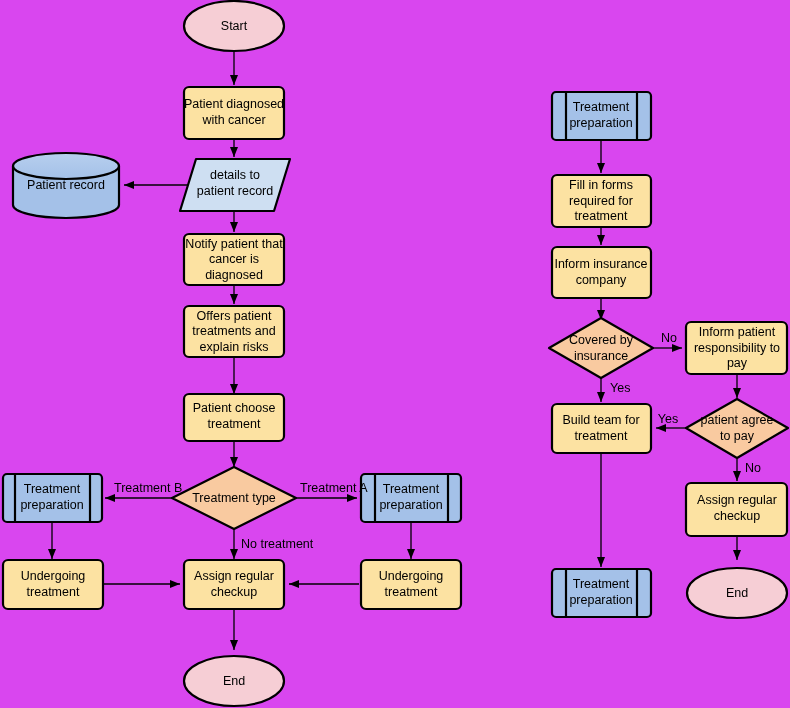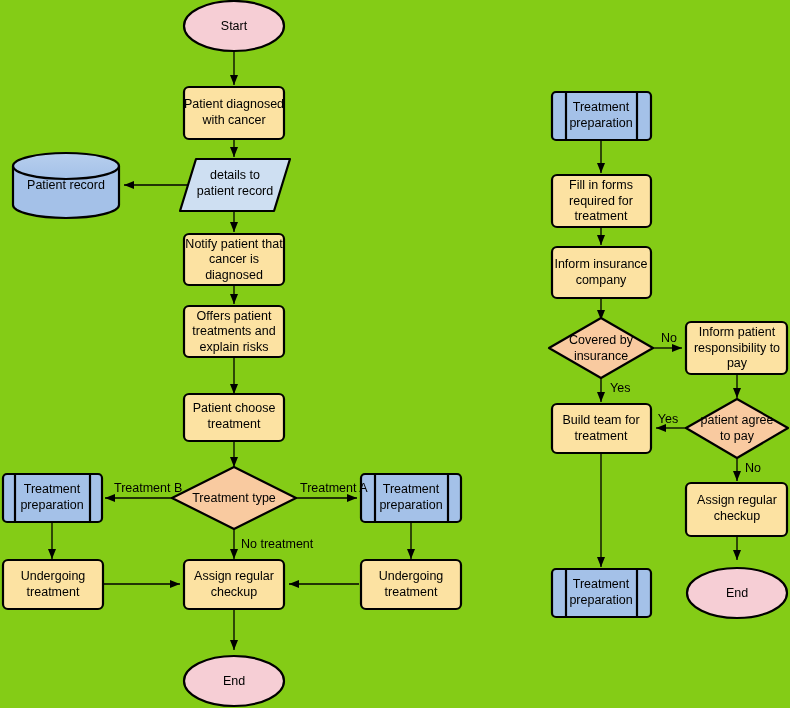--- a/index.html
+++ b/index.html
@@ -4,21 +4,21 @@
 <style>
   html, body {
     margin: 0;
     padding: 0;
     background: #ffffff;
   }
   #canvas {
     position: relative;
     width: 790px;
     height: 708px;
-    background: #84cc16;
+    background: #d946ef;
     font-family: "Liberation Sans", sans-serif;
     overflow: hidden;
   }
   svg#flow {
     position: absolute;
     left: 0;
     top: 0;
     width: 790px;
     height: 708px;
   }

